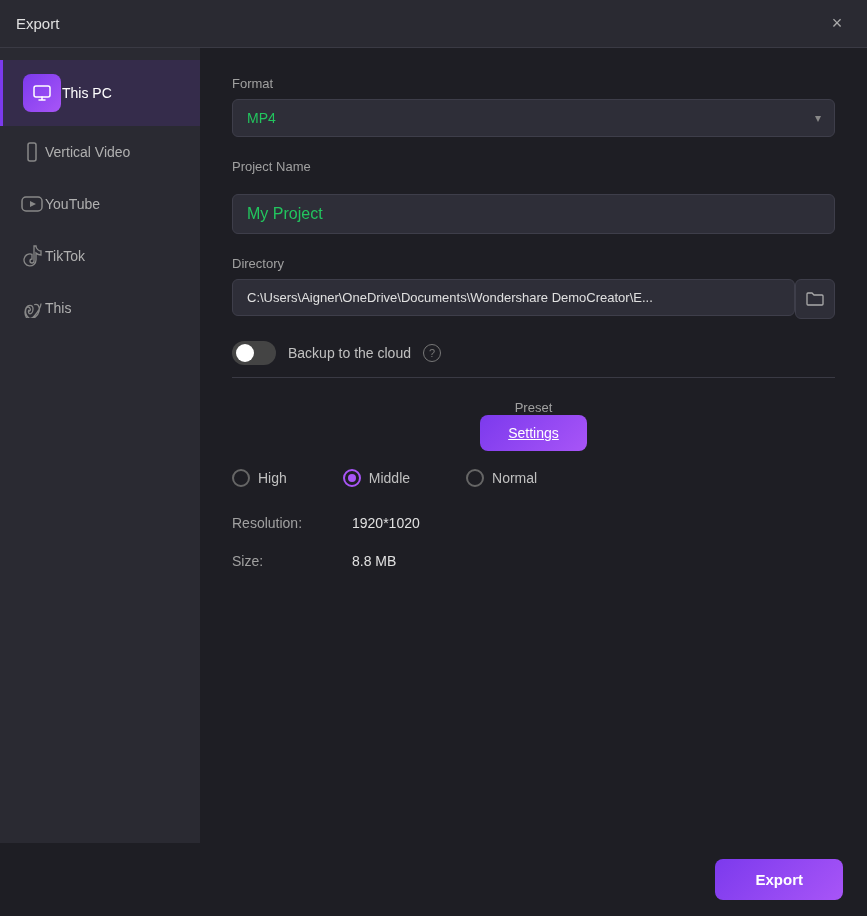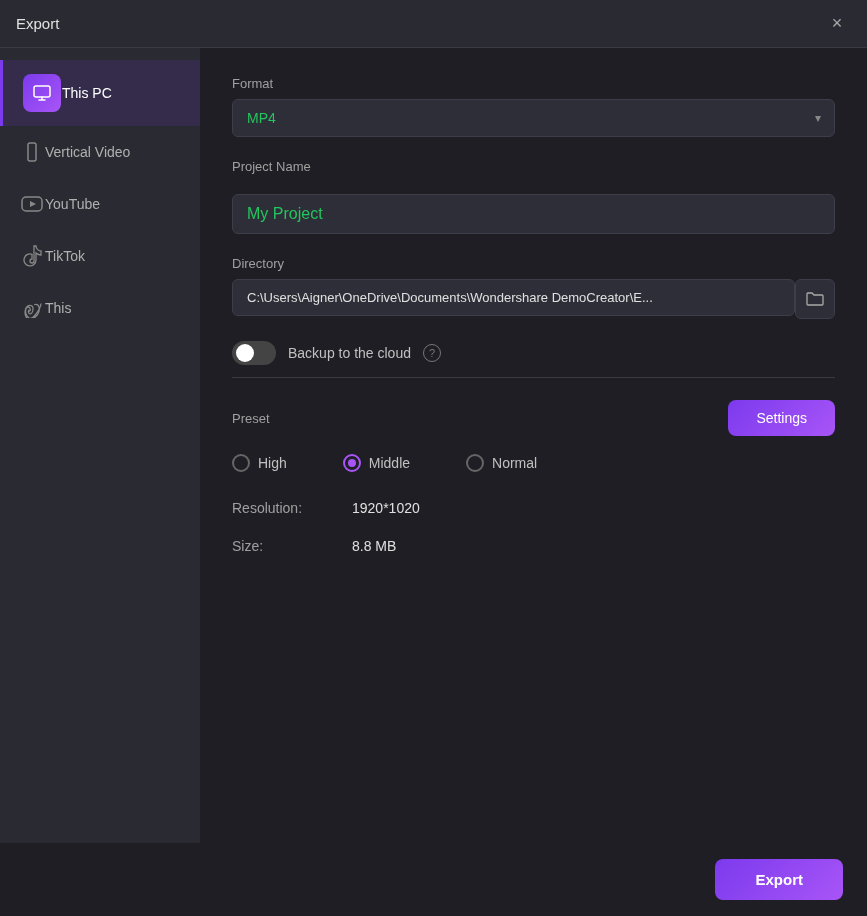--- a/index.html
+++ b/index.html
@@ -258,36 +258,38 @@
       background: #3a3a44;
       margin-bottom: 22px;
     }
 
     
     .preset-row {
       display: flex;
       align-items: center;
       justify-content: space-between;
       margin-bottom: 18px;
+      flex-direction: column;
     }
 
     .preset-label {
       font-size: 13px;
       color: #a0a0a0;
     }
 
     .settings-btn {
       background: linear-gradient(135deg, #7c3aed, #a855f7);
       border: none;
       border-radius: 8px;
       padding: 10px 28px;
       color: #fff;
       font-size: 14px;
       font-weight: 500;
       cursor: pointer;
+      text-decoration: underline;
     }
 
     
     .radio-row {
       display: flex;
       gap: 56px;
       margin-bottom: 28px;
       align-items: center;
     }
 

